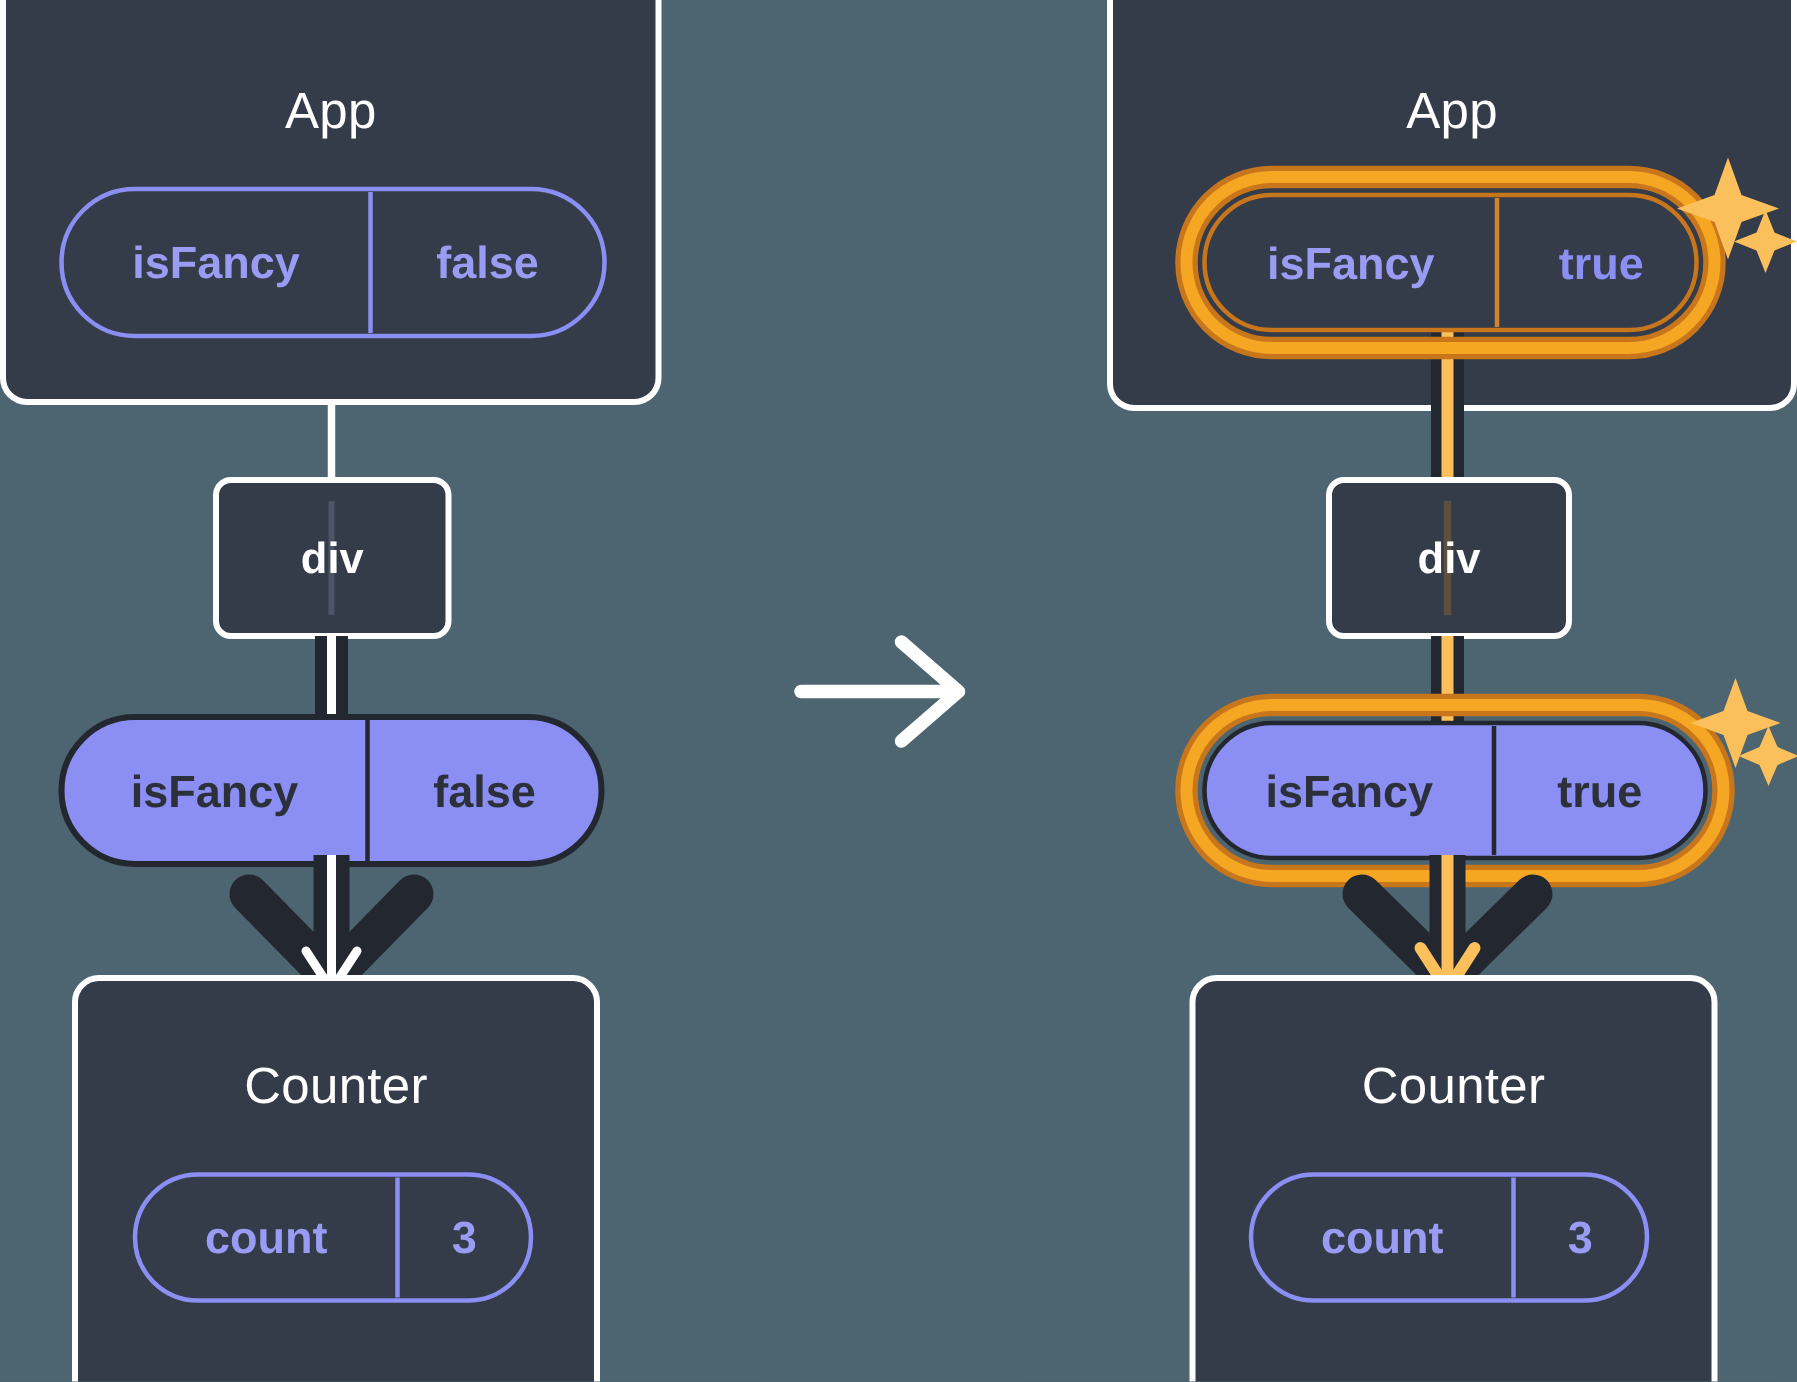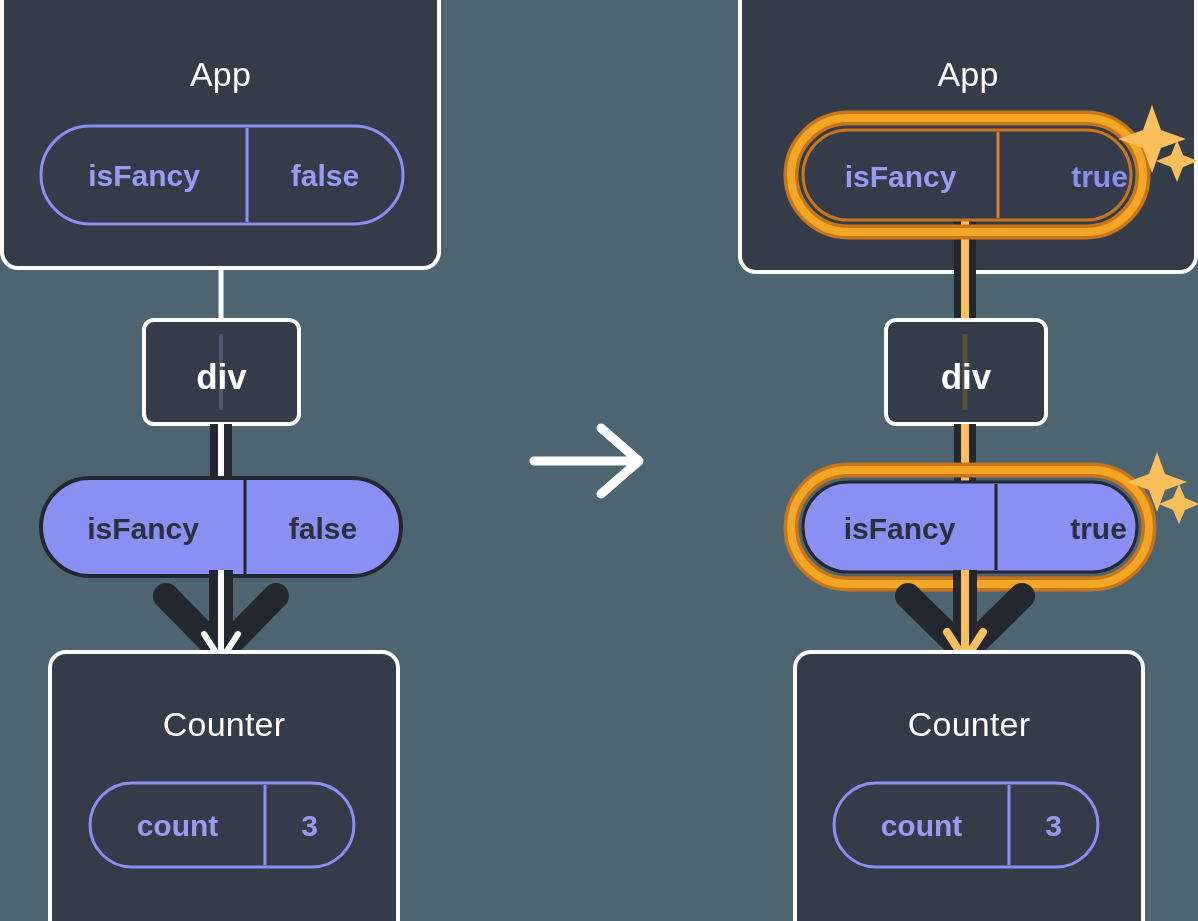--- a/index.html
+++ b/index.html
@@ -36,25 +36,25 @@
     font-size: 34px;
     font-weight: 400;
     letter-spacing: 0.2px;
   }
   .pill-text {
     font-size: 30px;
     font-weight: 700;
   }
   .pill-text.hollow { color: #9a9cf4; }
   .pill-text.solid  { color: #2b303b; }
-  .pill-text.bold   { font-weight: 700; padding-left: 32px; }
+  .pill-text.bold   { font-weight: 700; }
   .pill-text.bold.hollow { color: #8b8ef2; }
   .div-title {
     color: #ffffff;
-    font-size: 35px;
+    font-size: 29px;
     font-weight: 700;
   }
 </style>
 </head>
 <body>
 
 <div id="stage">
 
   <svg width="1198" height="921" viewBox="0 0 1198 921">
     <defs>

